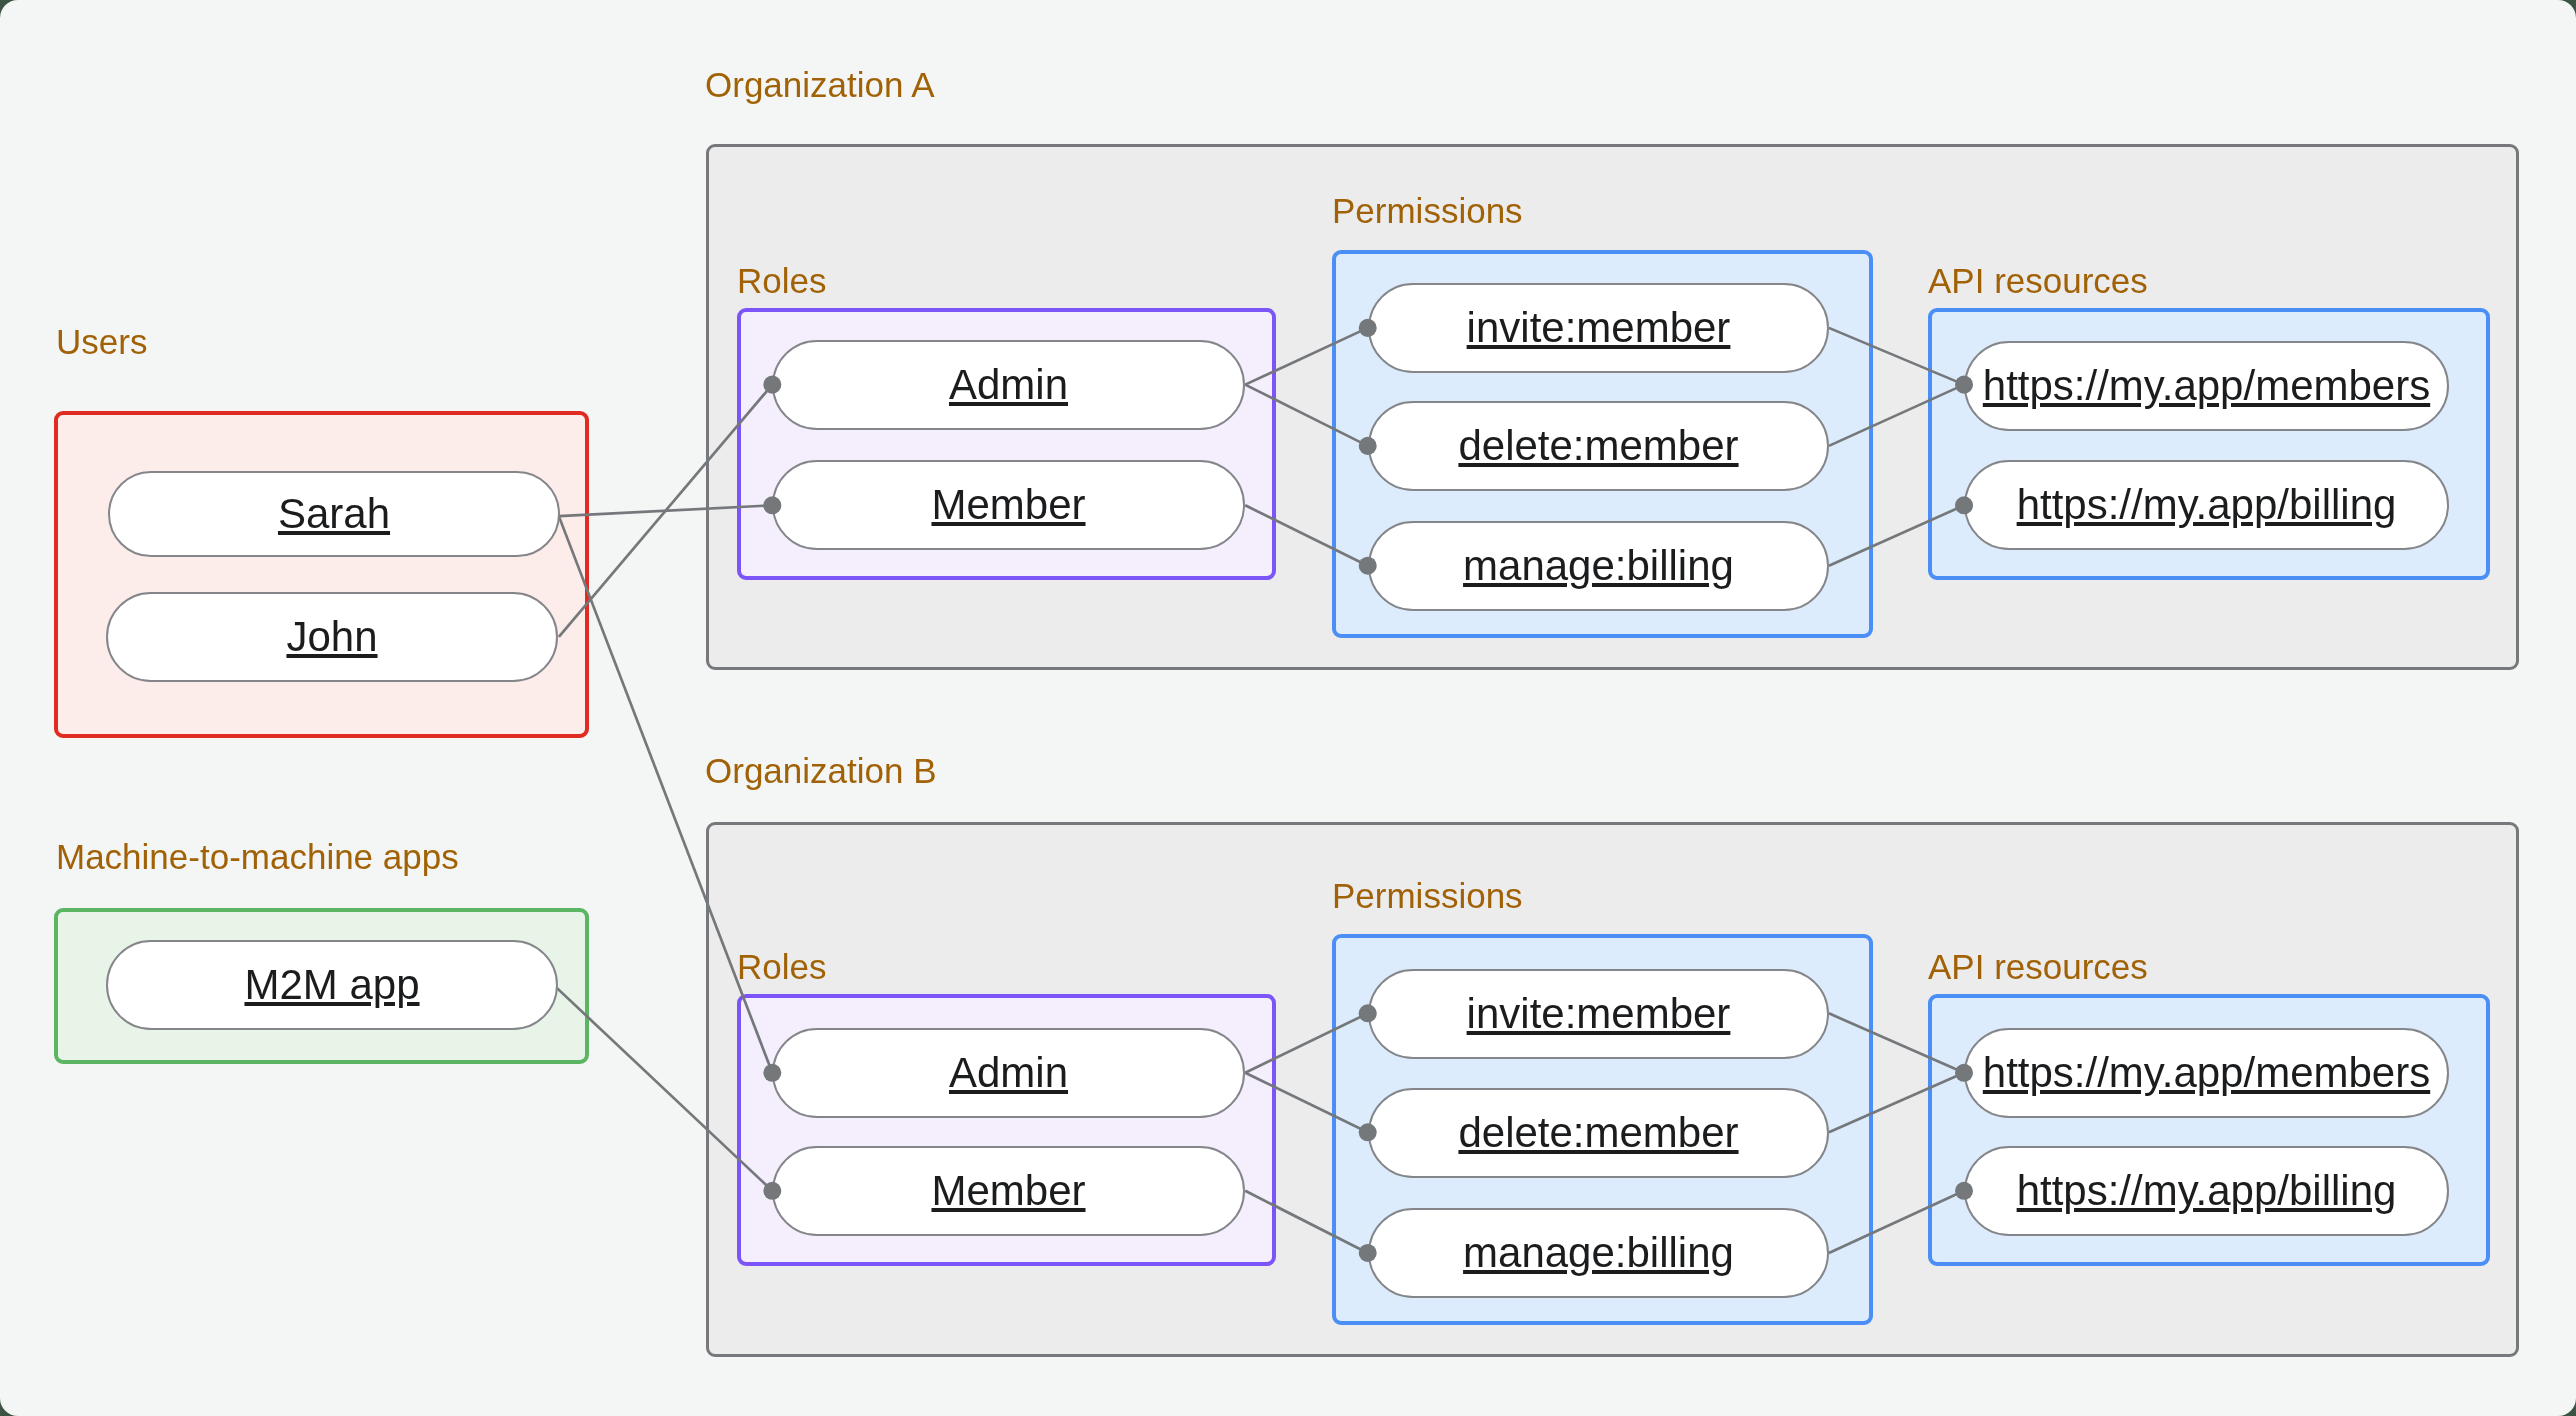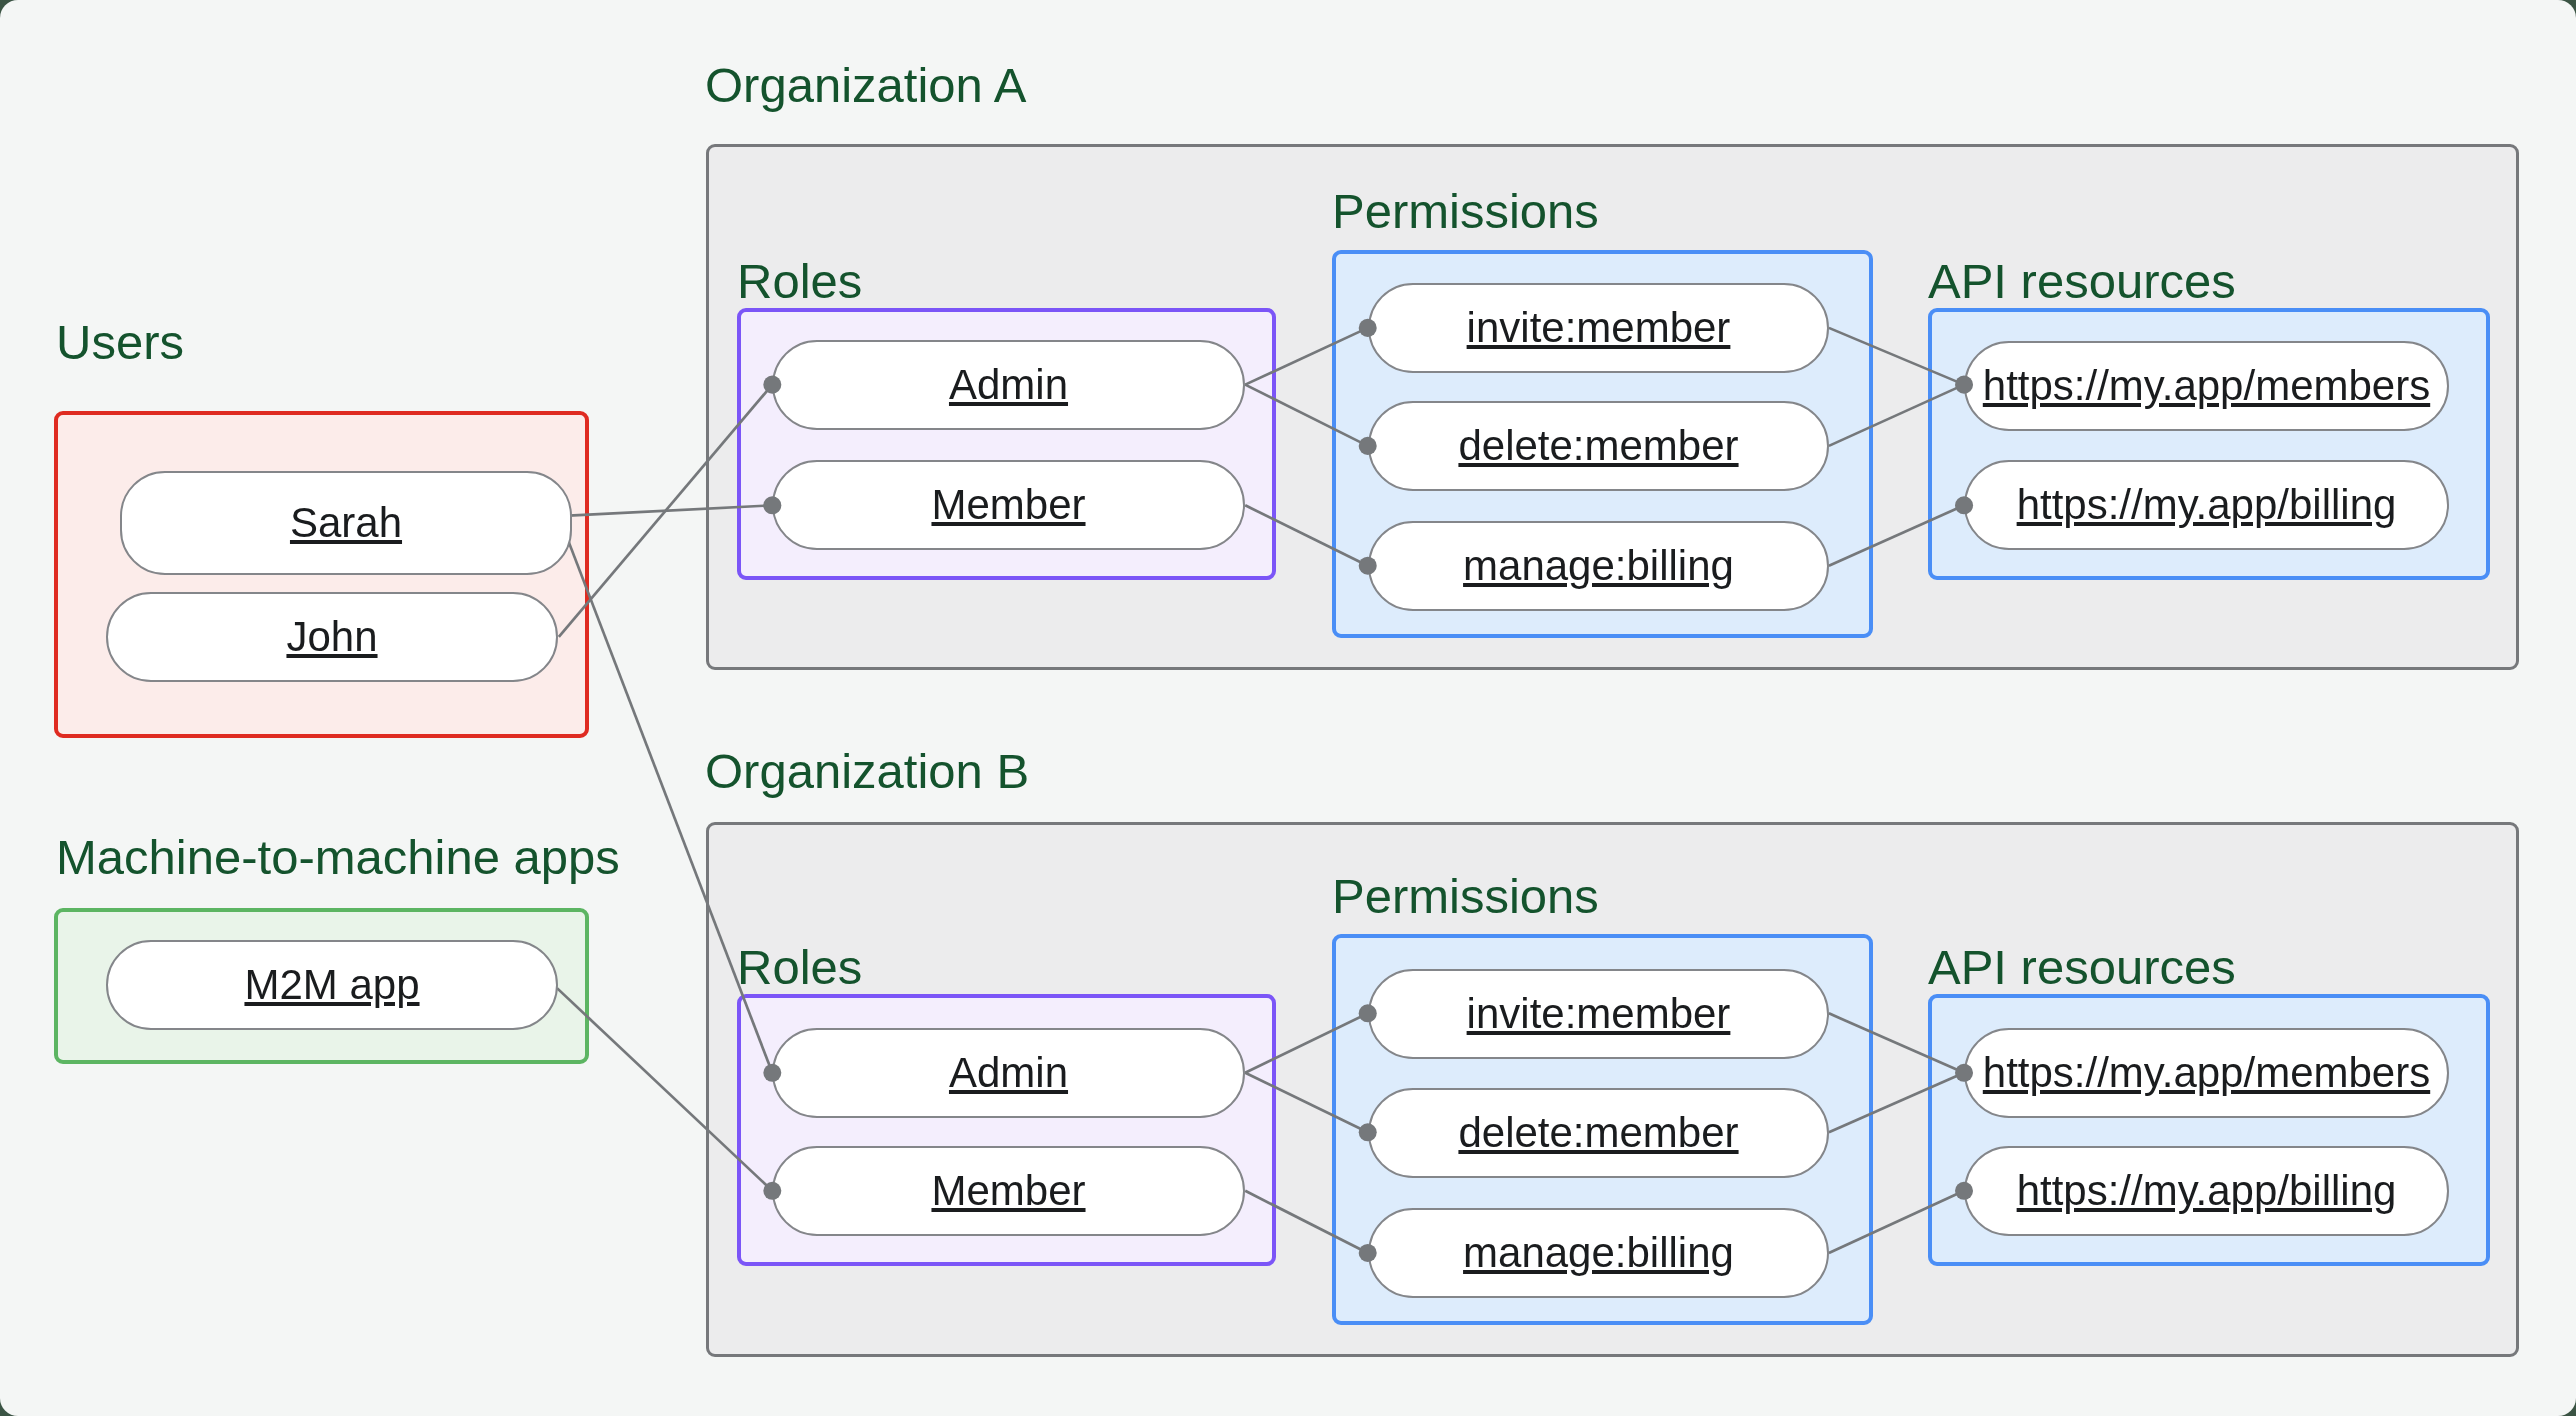--- a/index.html
+++ b/index.html
@@ -7,21 +7,21 @@
     width:2576px;height:1416px;
     background:#3b5444;
     font-family:"Liberation Sans", sans-serif;
     position:relative;
   }
   .page{
     position:absolute;left:0;top:0;width:2576px;height:1416px;
     background:#f4f6f5;border-radius:18px;overflow:hidden;
   }
   .label{
-    position:absolute;color:#14532d;font-size:49px;line-height:52px;
+    position:absolute;color:#a16207;font-size:35px;line-height:52px;
     white-space:nowrap;z-index:2;
   }
   .box{position:absolute;box-sizing:border-box;border-radius:9px;z-index:1;}
   .org-box{background:#ececed;border:3.6px solid #76787b;}
   .sub-box{z-index:2;}
   .red-box{background:#fcecea;border:4.5px solid #df2b21;}
   .green-box{background:#e9f4e9;border:4.5px solid #5cb562;}
   .purple-box{background:#f4eefd;border:4.5px solid #7b55f7;}
   .blue-box{background:#ddecfc;border:4.5px solid #4a8ef6;}
   .pill{
@@ -79,21 +79,21 @@
     <line x1="2030" y1="495" x2="2180" y2="427"></line>
     <line x1="2030" y1="628" x2="2180" y2="561"></line>
     <line x1="1382" y1="1191" x2="1518" y2="1125"></line>
     <line x1="1382" y1="1191" x2="1518" y2="1257"></line>
     <line x1="1382" y1="1322" x2="1518" y2="1391"></line>
     <line x1="2030" y1="1125" x2="2180" y2="1191"></line>
     <line x1="2030" y1="1257" x2="2180" y2="1191"></line>
     <line x1="2030" y1="1391" x2="2180" y2="1322"></line>
   </svg>
 
-  <div class="pill" style="left:120px;top:471px;width:452px;height:104px;">Sarah</div>
+  <div class="pill" style="left:108px;top:471px;width:452px;height:86px;">Sarah</div>
   <div class="pill" style="left:106px;top:592px;width:452px;height:90px;text-align:right;">John</div>
   <div class="pill" style="left:106px;top:940px;width:452px;height:90px;">M2M app</div>
 
   <div class="pill" style="left:772px;top:340px;width:473px;height:90px;">Admin</div>
   <div class="pill" style="left:772px;top:460px;width:473px;height:90px;">Member</div>
   <div class="pill" style="left:1368px;top:283px;width:461px;height:90px;">invite:member</div>
   <div class="pill" style="left:1368px;top:401px;width:461px;height:90px;">delete:member</div>
   <div class="pill" style="left:1368px;top:521px;width:461px;height:90px;">manage:billing</div>
   <div class="pill" style="left:1964px;top:341px;width:485px;height:90px;">https://my.app/members</div>
   <div class="pill" style="left:1964px;top:460px;width:485px;height:90px;">https://my.app/billing</div>

